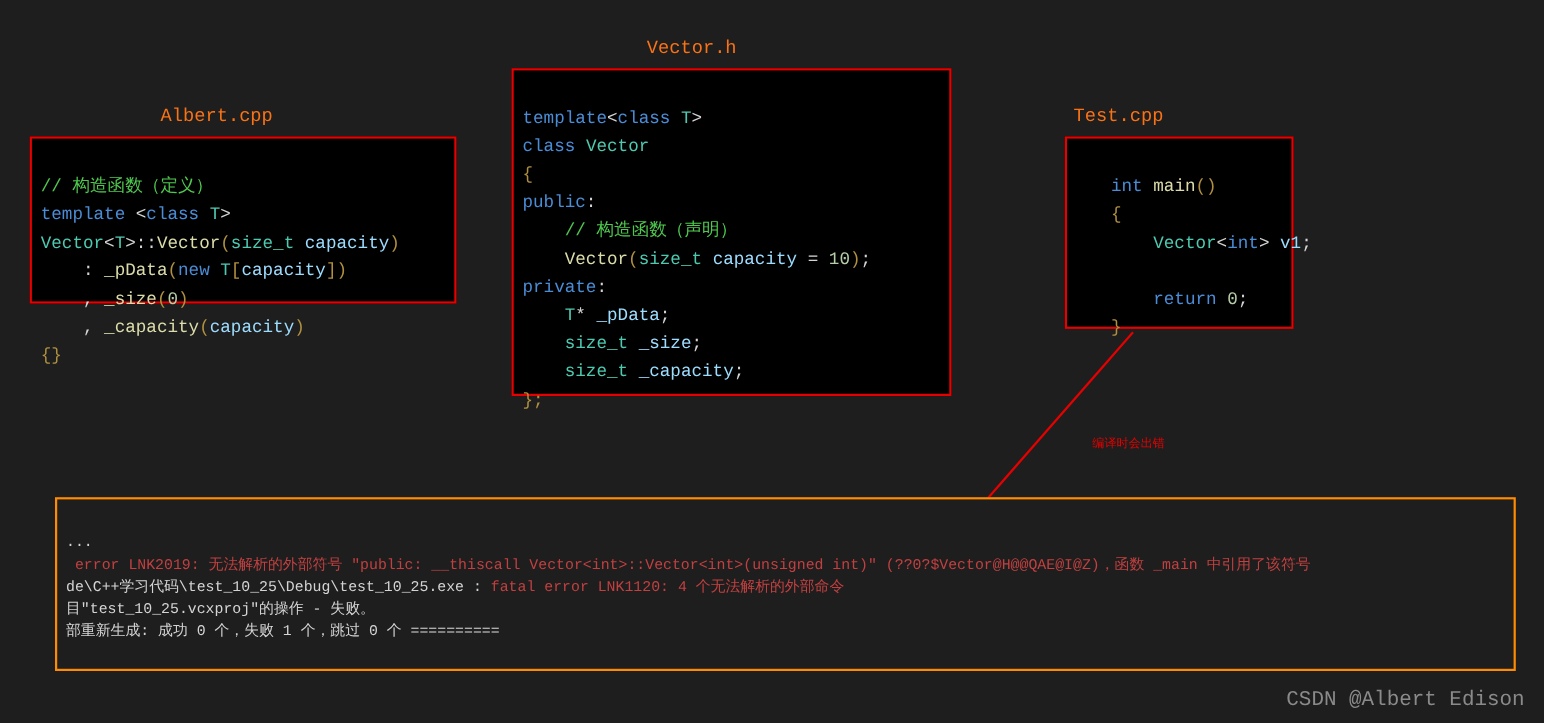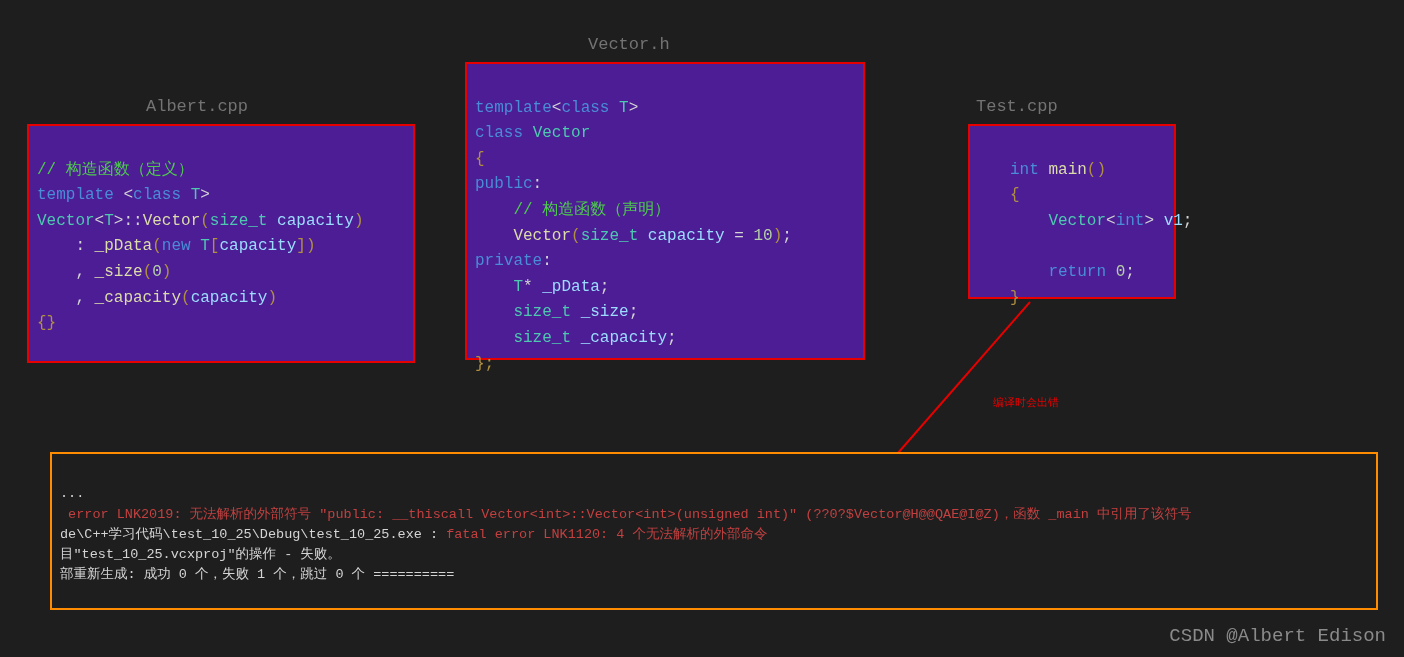--- a/index.html
+++ b/index.html
@@ -8,29 +8,29 @@
     font-family: Consolas, 'Courier New', monospace;
     color: #d4d4d4;
     width: 1404px;
     height: 657px;
     position: relative;
     overflow: hidden;
   }
   .code-box {
     position: absolute;
     border: 2px solid #e60000;
-    background: #4c1d95;
+    background: #000000;
     padding: 6px 8px;
     font-size: 16px;
     line-height: 1.6;
     white-space: pre;
   }
   .label {
     position: absolute;
-    color: #737373;
+    color: #f97316;
     font-size: 17px;
     font-family: Consolas, 'Courier New', monospace;
   }
   .annotation {
     position: absolute;
     color: #e60000;
     font-size: 11px;
   }
   .errbox {
     position: absolute;
@@ -61,21 +61,21 @@
   .err-plain   { color: #d4d4d4; }
   svg.arrow { position: absolute; pointer-events:none; }
 </style>
 </head>
 <body>
 
 <div class="label" style="left:146px; top:97px;">Albert.cpp</div>
 <div class="label" style="left:588px; top:35px;">Vector.h</div>
 <div class="label" style="left:976px; top:97px;">Test.cpp</div>
 
-<div class="code-box" style="left:27px; top:124px; width:388px; height:239px;">
+<div class="code-box" style="left:27px; top:124px; width:388px; height:152px;">
 <span class="tok-comment">// 构造函数（定义）</span>
 <span class="tok-keyword">template</span> <span class="tok-plain">&lt;</span><span class="tok-keyword">class</span> <span class="tok-type">T</span><span class="tok-plain">&gt;</span>
 <span class="tok-type">Vector</span><span class="tok-plain">&lt;</span><span class="tok-type">T</span><span class="tok-plain">&gt;::</span><span class="tok-func">Vector</span><span class="tok-punc">(</span><span class="tok-type">size_t</span> <span class="tok-param">capacity</span><span class="tok-punc">)</span>
     <span class="tok-plain">: </span><span class="tok-func">_pData</span><span class="tok-punc">(</span><span class="tok-keyword">new</span> <span class="tok-type">T</span><span class="tok-punc">[</span><span class="tok-param">capacity</span><span class="tok-punc">]</span><span class="tok-punc">)</span>
     <span class="tok-plain">, </span><span class="tok-func">_size</span><span class="tok-punc">(</span><span class="tok-num">0</span><span class="tok-punc">)</span>
     <span class="tok-plain">, </span><span class="tok-func">_capacity</span><span class="tok-punc">(</span><span class="tok-param">capacity</span><span class="tok-punc">)</span>
 <span class="tok-punc">{}</span>
 </div>
 
 <div class="code-box" style="left:465px; top:62px; width:400px; height:298px;">

